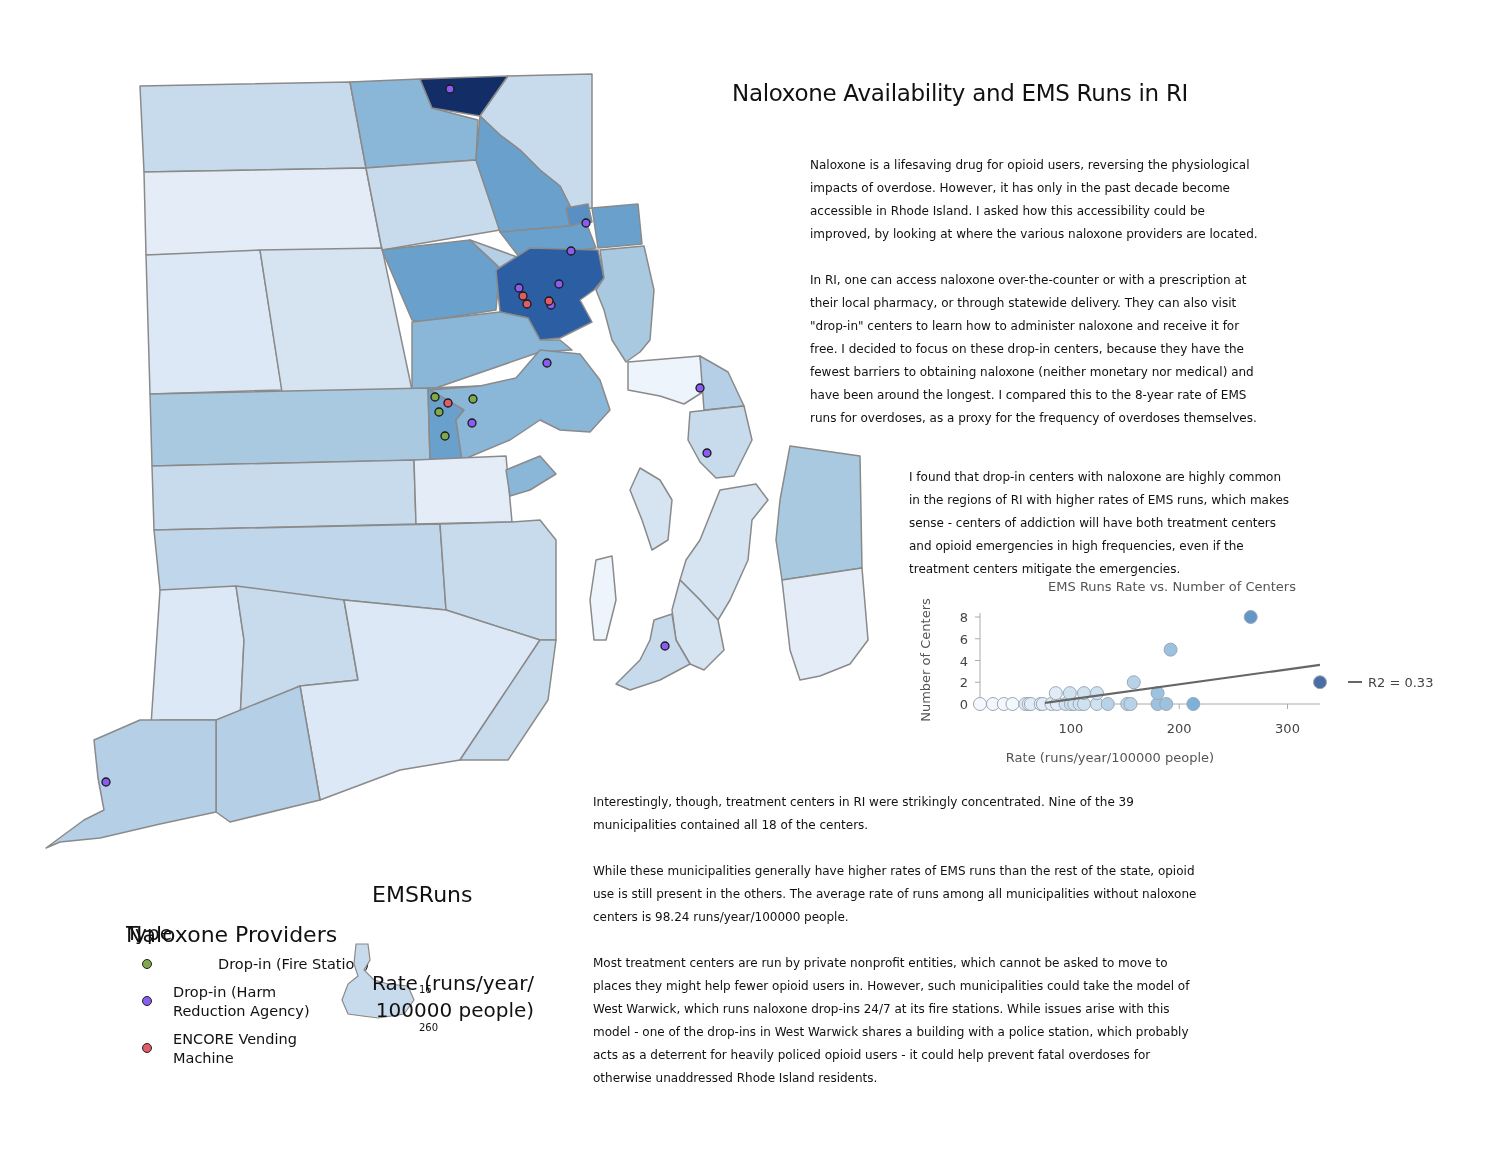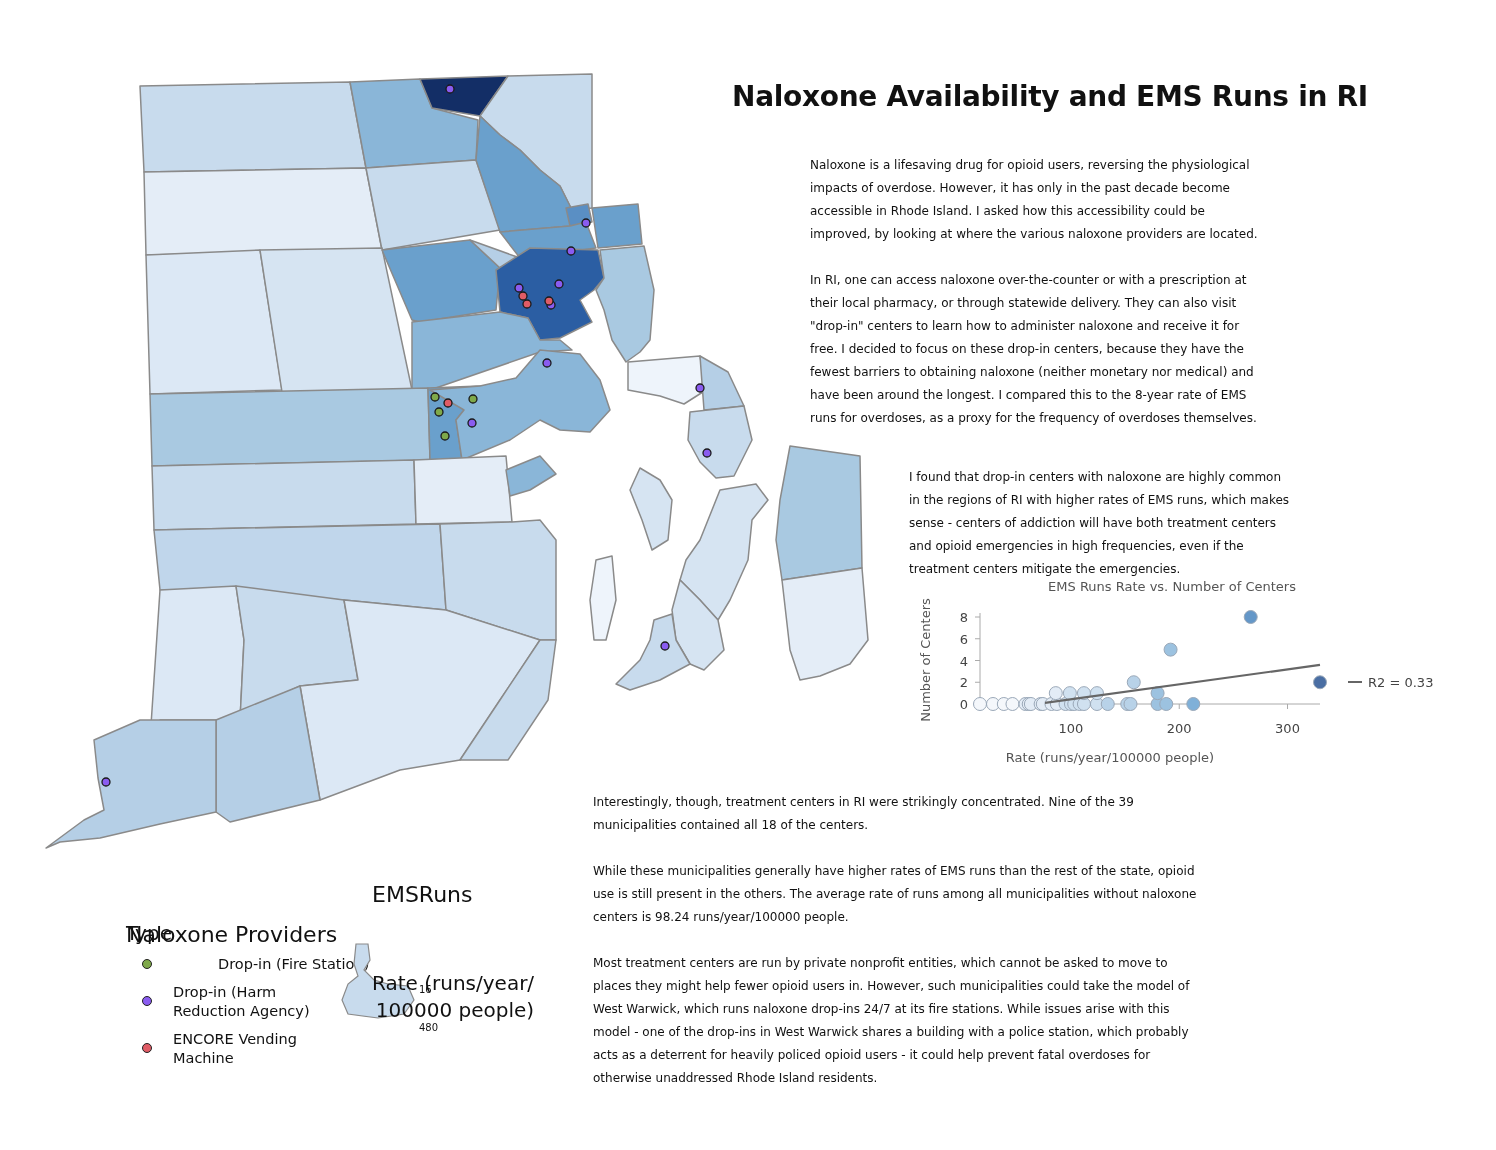--- a/index.html
+++ b/index.html
@@ -1,20 +1,20 @@
 <!DOCTYPE html>
 <html><head>
 <meta charset="utf-8">
 <style>
   html, body { margin: 0; padding: 0; background: #ffffff; }
   body { width: 1496px; height: 1150px; position: relative; overflow: hidden;
          font-family: "DejaVu Sans", sans-serif; color: #111; }
   .abs { position: absolute; }
   #map-svg { position: absolute; left: 0; top: 0; }
-  .title { left: 732px; top: 80px; font-size: 28px; font-weight: bold; letter-spacing: -0.3px; white-space: nowrap; }
+  .title { left: 732px; top: 80px; font-size: 23px; font-weight: normal; letter-spacing: -0.3px; white-space: nowrap; }
   .para { font-size: 12px; line-height: 23px; white-space: pre-line; }
   .p1 { left: 810px; top: 154px; width: 640px; }
   .p2 { left: 810px; top: 269px; width: 640px; }
   .p3 { left: 909px; top: 450px; width: 560px; margin-top: 16px; }
   .p4 { left: 593px; top: 791px; width: 660px; }
   .p5 { left: 593px; top: 860px; width: 660px; }
   .p6 { left: 593px; top: 952px; width: 660px; }
   .legend-title { font-size: 22px; white-space: nowrap; }
   .legend-sub { font-size: 20px; white-space: nowrap; text-align: right; }
   .legend-item { font-size: 14.5px; line-height: 19px; white-space: pre-line; }
@@ -245,13 +245,13 @@
 <div class="abs legend-item" style="left:173px; top:1030px;">ENCORE Vending
 Machine</div>
 
 <div class="abs legend-title" style="left:372px; top:882px;">EMSRuns</div>
 <svg class="abs" style="left:338px; top:940px;" width="80" height="80">
   <path d="M18 4 L30 4 L32 20 L26 30 L36 40 L50 44 L70 46 L76 60 L66 74 L40 78 L10 74 L4 60 L10 44 L20 36 L16 24 Z" fill="#c8dbed" stroke="#8a8a8a" stroke-width="1.2"></path>
 </svg>
 <div class="abs legend-sub" style="left:372px; top:970px; line-height:27px; white-space:pre-line;">Rate (runs/year/
 100000 people)</div>
 <div class="abs legend-num" style="left:419px; top:984px;">16</div>
-<div class="abs legend-num" style="left:419px; top:1022px;">480</div>
+<div class="abs legend-num" style="left:419px; top:1022px;">260</div>
 
 </body></html>

